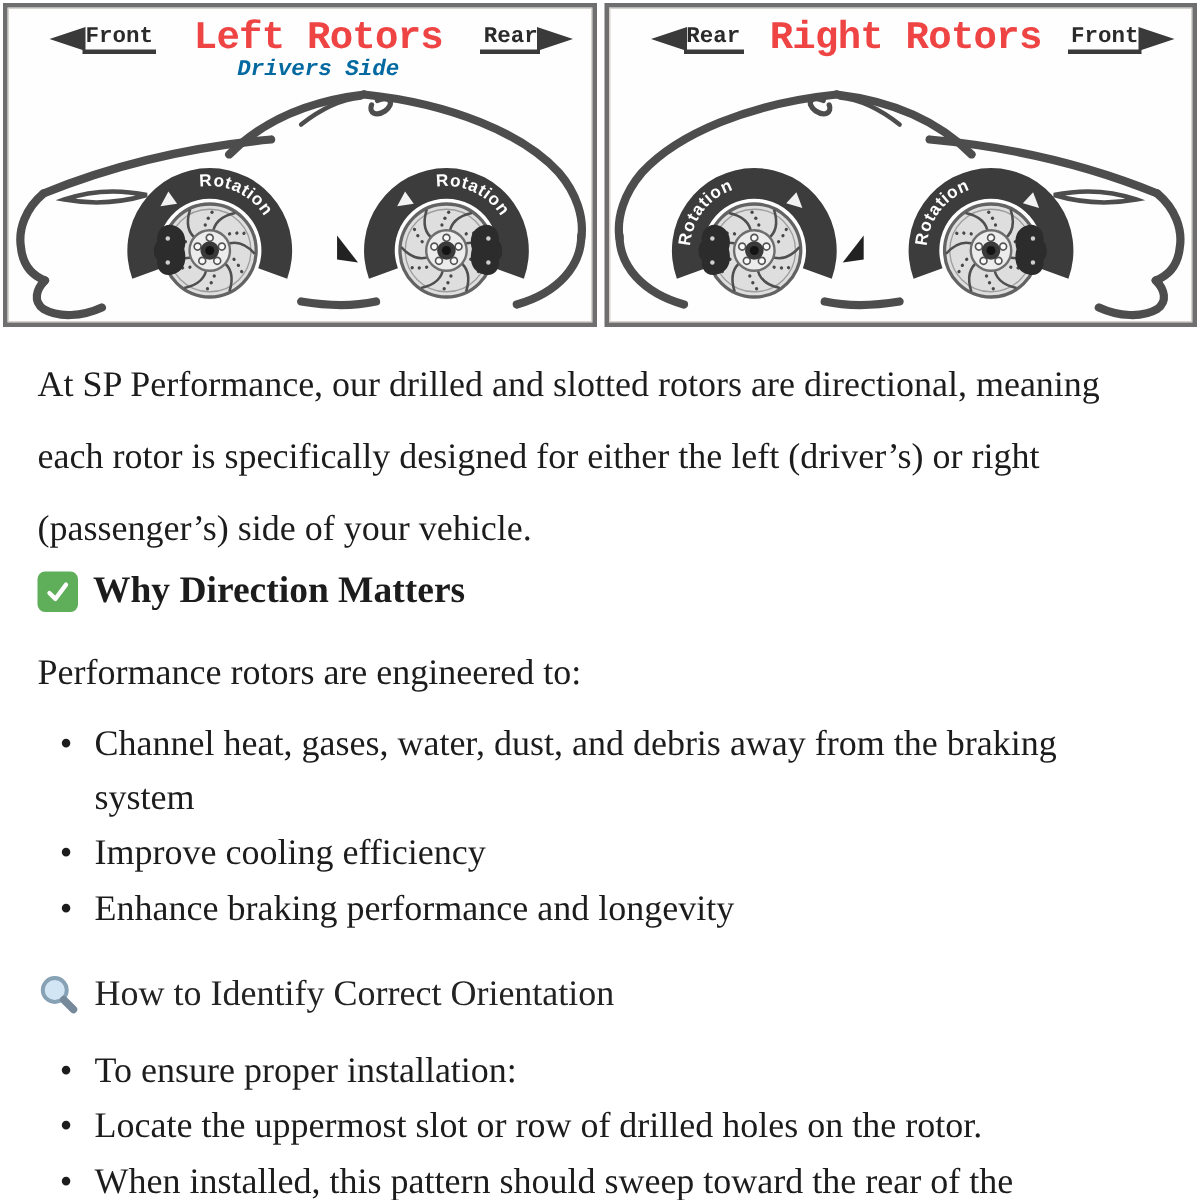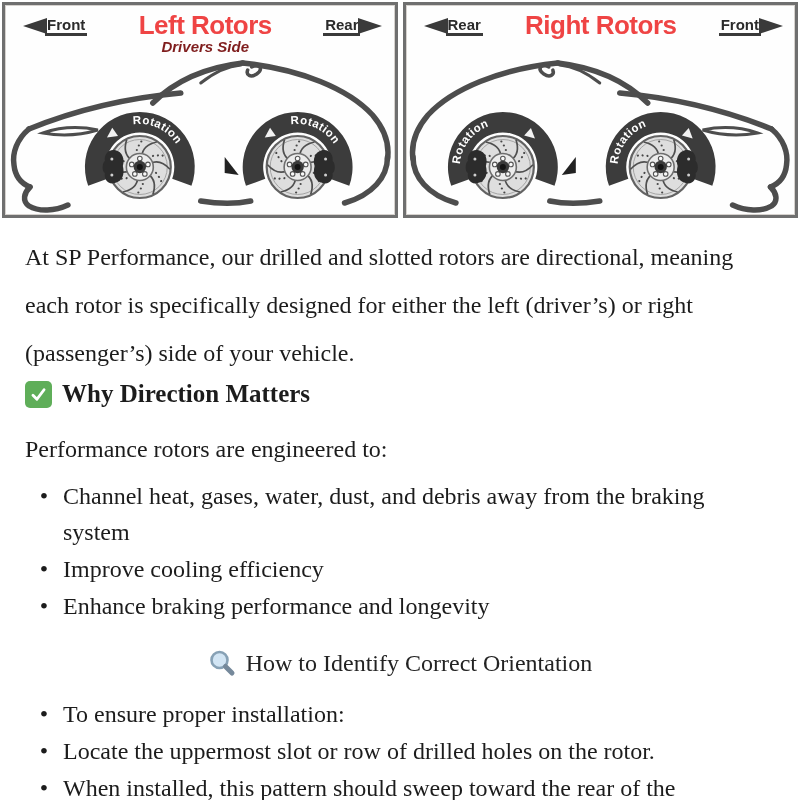--- a/index.html
+++ b/index.html
@@ -4,47 +4,47 @@
 <style>
   * { margin:0; padding:0; box-sizing:border-box; }
   html,body { width:800px; height:800px; background:#ffffff; overflow:hidden;
               font-family:"Liberation Serif", serif; color:#1c1c1c; }
 
   
   .diagram { display:flex; gap:5px; margin:2px 2px 0 2px; }
   .panel { position:relative; flex:1 1 0; height:216px; border:3px solid #6f6f6f;
            background:#fefefe; box-shadow:inset 0 0 0 1px #d6d2ce; }
   .panel svg.car { position:absolute; left:0; top:0; width:100%; height:100%; }
-  .panel-header { position:absolute; left:6px; right:0; top:7px; display:flex;
+  .panel-header { position:absolute; left:16px; right:0; top:7px; display:flex;
                   justify-content:space-between; align-items:flex-start; padding:0 12px;
-                  font-family:Liberation Sans, sans-serif; z-index:2; }
+                  font-family:Liberation Mono, monospace; z-index:2; }
   .dir { display:flex; align-items:center; margin-top:4px; }
   .dir-label { font-size:15px; font-weight:bold; color:#2b2b2b;
                border-bottom:3px solid #3a3a3a; padding:0 2px 0 2px; line-height:17px; }
   .arr { width:0; height:0; border-top:8px solid transparent; border-bottom:8px solid transparent; }
   .arr.left  { border-right:24px solid #3a3a3a; margin-right:-2px; }
   .arr.right { border-left:24px solid #3a3a3a; margin-left:-2px; }
   .panel-titles { text-align:center; }
   .panel-title { font-size:26px; font-weight:bold; color:#ef4444; line-height:26px; letter-spacing:-0.5px; }
-  .panel-sub { font-size:15px; font-weight:bold; font-style:italic; color:#7f1d1d; line-height:17px; }
+  .panel-sub { font-size:15px; font-weight:bold; font-style:italic; color:#0369a1; line-height:17px; }
 
   
   .content { padding:0 25px; }
   .intro { margin-top:15px; font-size:24px; line-height:48px; max-width:748px; }
   .h-row { display:flex; align-items:center; gap:10px; }
   .h-bold { font-size:25px; font-weight:bold; line-height:34px; }
   .h-reg  { font-size:24px; font-weight:normal; color:#232323; line-height:34px; }
   .check-badge { width:27px; height:27px; border-radius:5px; background:#5fae59;
                  display:flex; align-items:center; justify-content:center; flex:0 0 auto; }
   .lead { margin-top:21px; font-size:24px; line-height:34px; }
   .blist { margin-top:12px; }
   .bitem { display:flex; margin-top:1px; }
   .bdot  { flex:0 0 38px; text-align:center; font-size:24px; line-height:36px; }
   .btext { font-size:24px; line-height:36px; max-width:692px; }
-  .sec2 { margin-top:22px;justify-content:center; }
+  .sec2 { margin-top:22px; }
 </style>
 </head>
 <body>
 
 <svg width="0" height="0" style="position:absolute" aria-hidden="true">
   <defs>
     <path id="slot" d="M 2 -11 Q 3 -22 17 -25" stroke="#4f4f4f" stroke-width="1.7" fill="none"></path>
     <g id="dots" fill="#474747">
       <circle cx="-3" cy="-17" r="1.1"></circle>
         <circle cx="-1" cy="-21.5" r="1.1"></circle>

